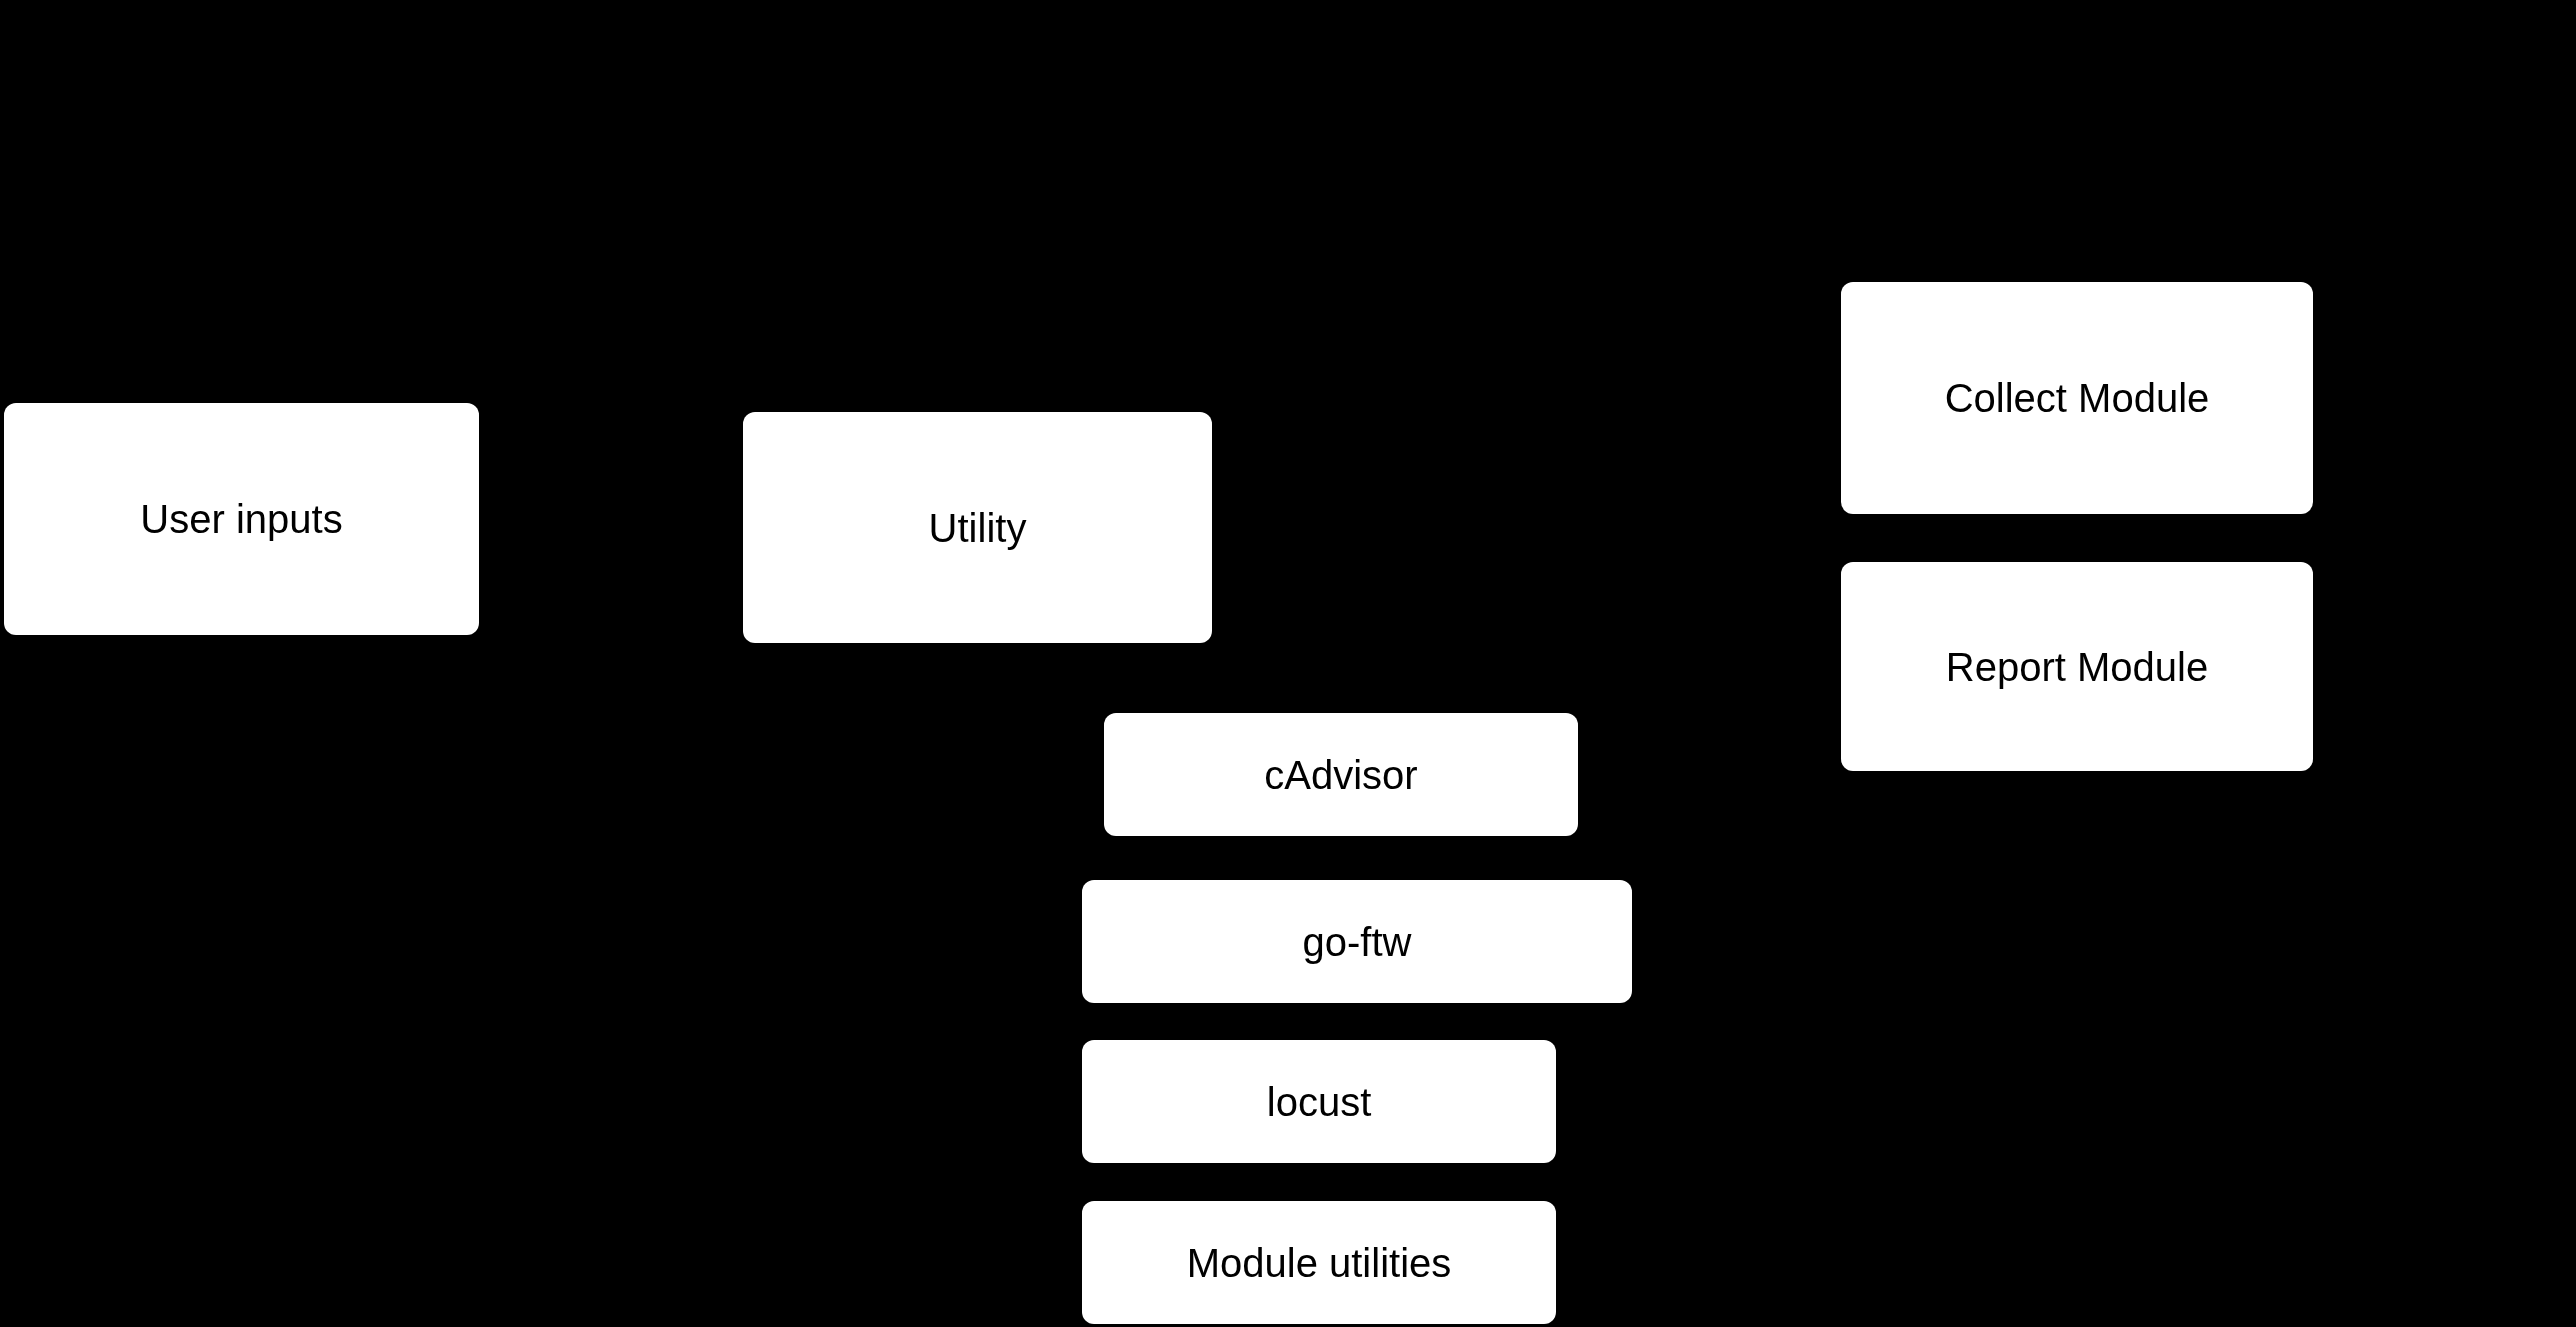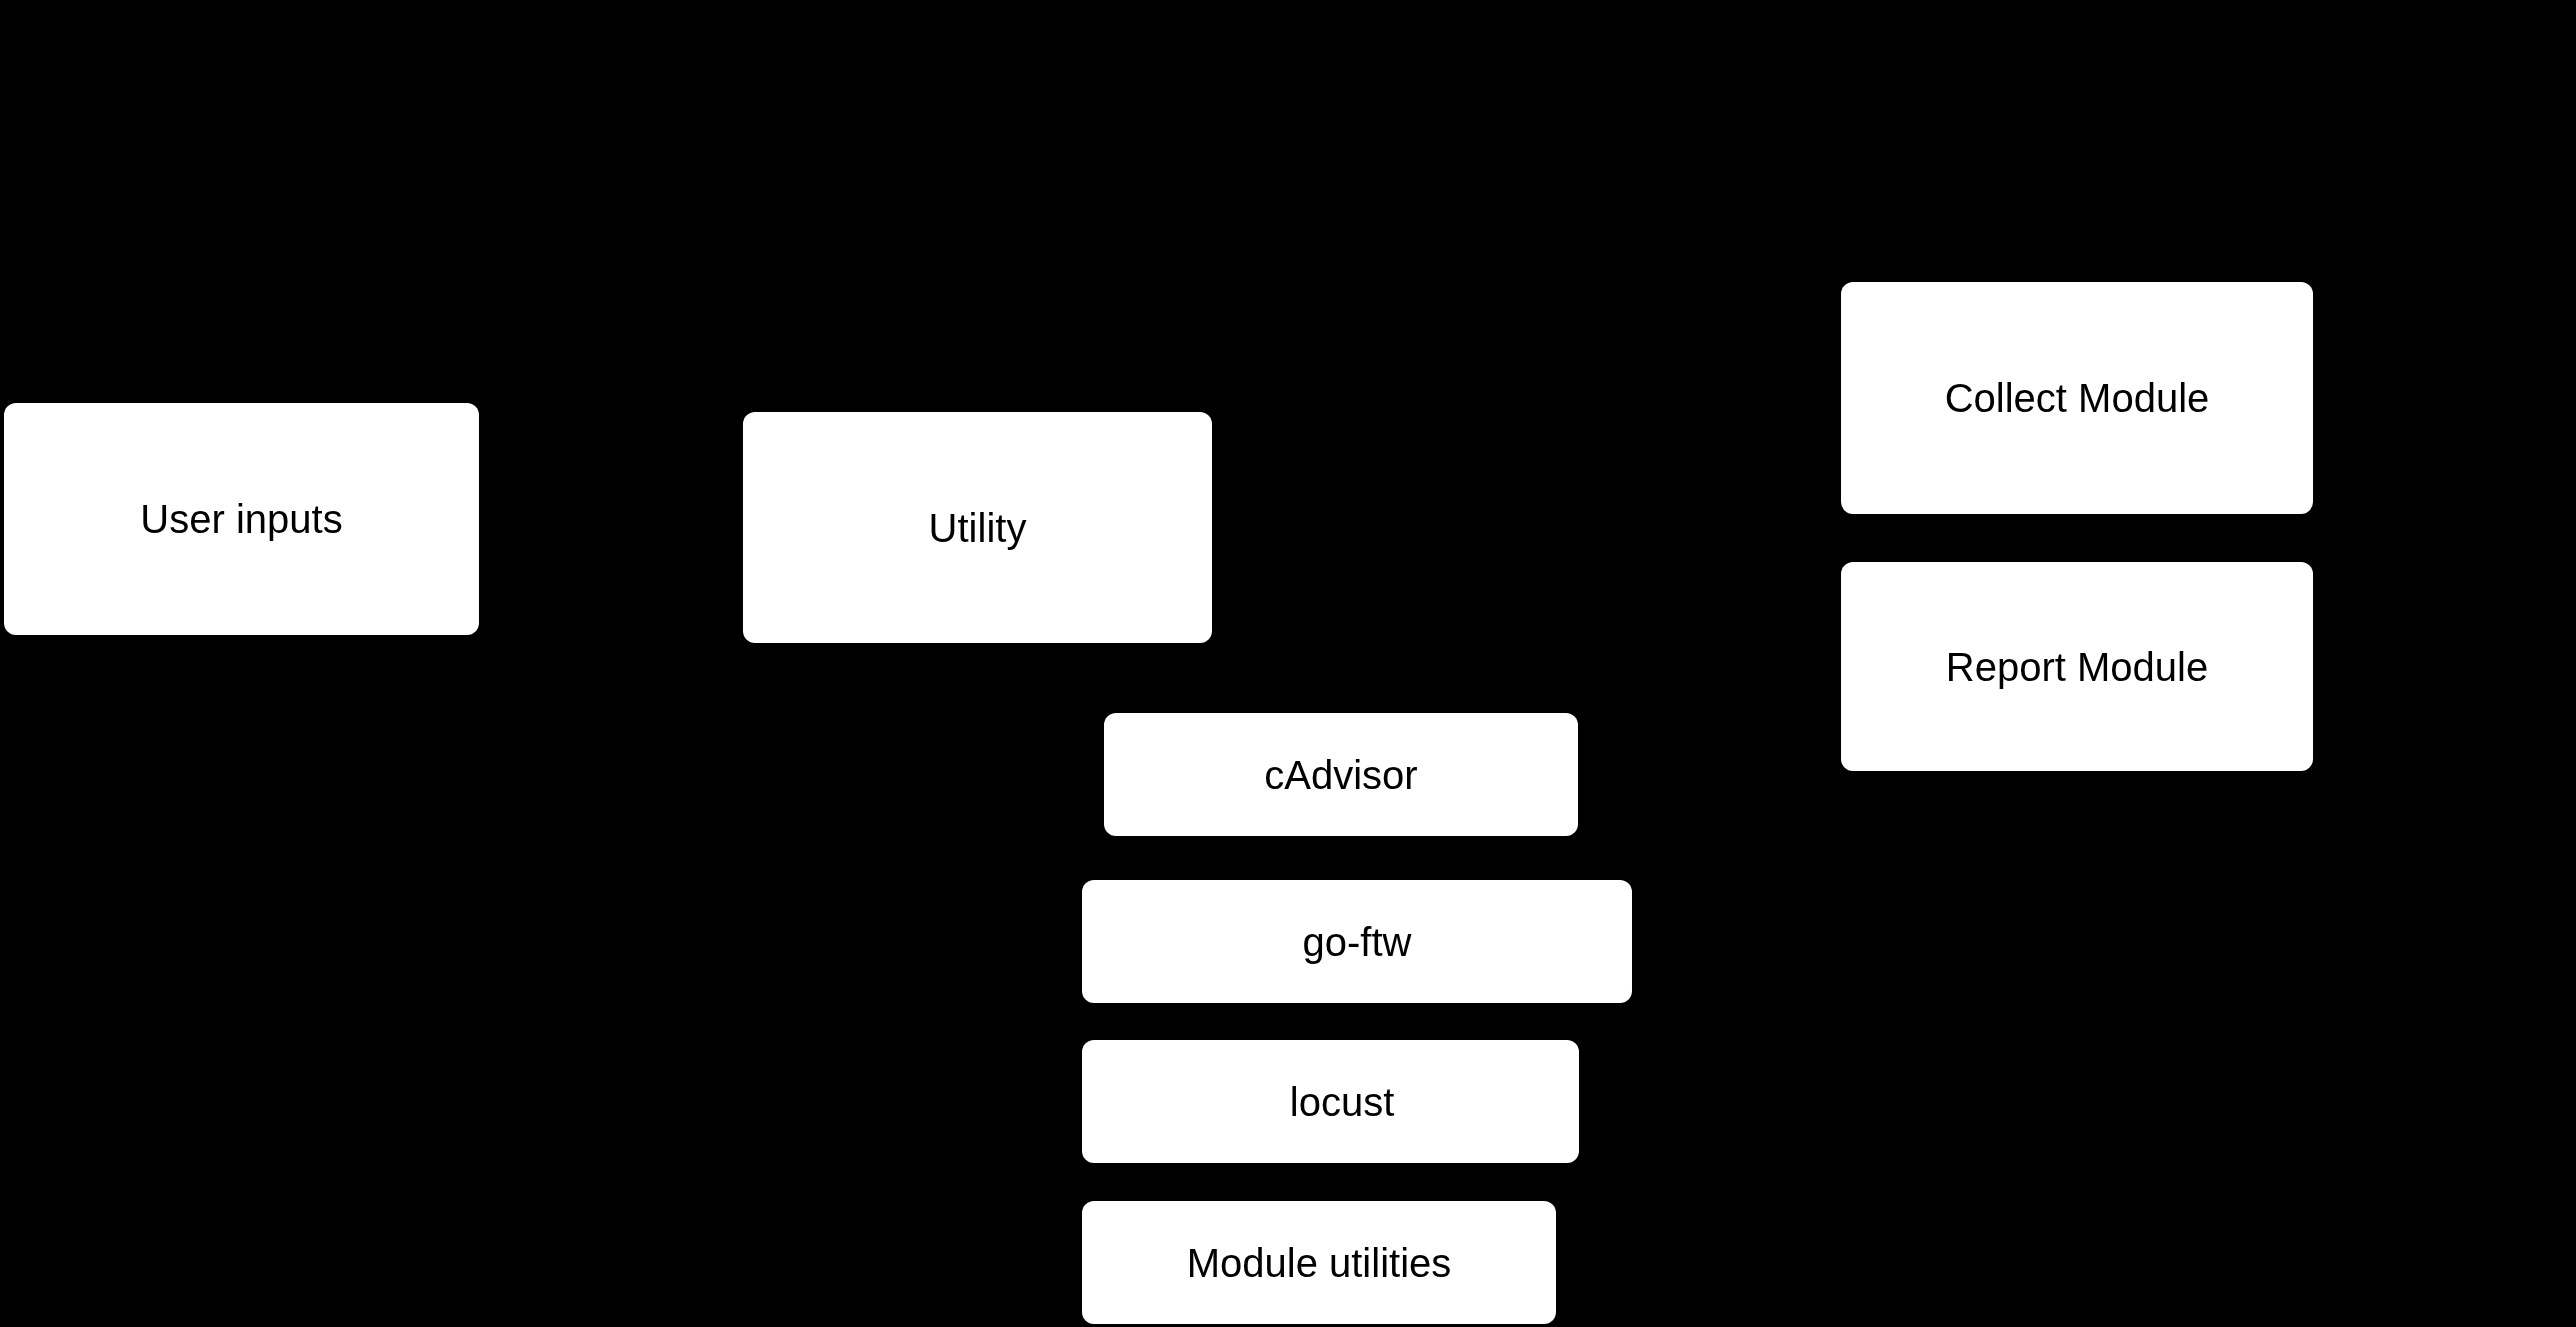--- a/index.html
+++ b/index.html
@@ -28,21 +28,21 @@
     line-height: 1;
     white-space: nowrap;
   }
   
   #node-user-inputs     { left: 4px;    top: 403px;  width: 475px; height: 232px; }
   #node-utility         { left: 743px;  top: 412px;  width: 469px; height: 231px; }
   #node-collect-module  { left: 1841px; top: 282px;  width: 472px; height: 232px; }
   #node-report-module   { left: 1841px; top: 562px;  width: 472px; height: 209px; }
   #node-cadvisor        { left: 1082px; top: 713px;  width: 474px; height: 123px; margin-left: 22px; }
   #node-go-ftw          { left: 1082px; top: 880px;  width: 550px; height: 123px; }
-  #node-locust          { left: 1082px; top: 1040px; width: 474px; height: 123px; padding-left: 23px; }
+  #node-locust          { left: 1082px; top: 1040px; width: 474px; height: 123px; }
   #node-other-utilities { left: 1082px; top: 1201px; width: 474px; height: 123px; }
 </style>
 </head>
 <body>
 
 <div class="stage">
 
   <div class="node" id="node-user-inputs">
     <span>User inputs</span>
   </div>

